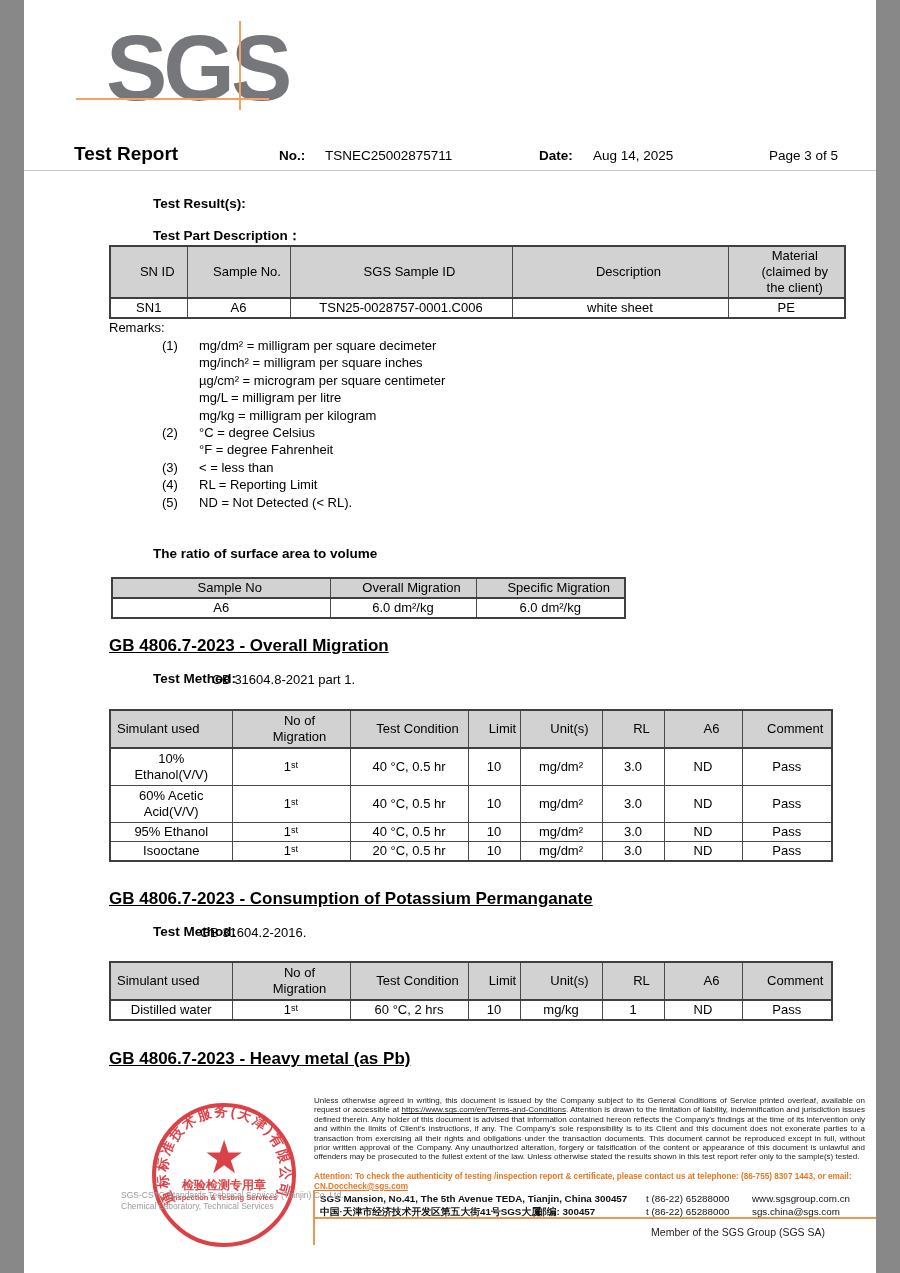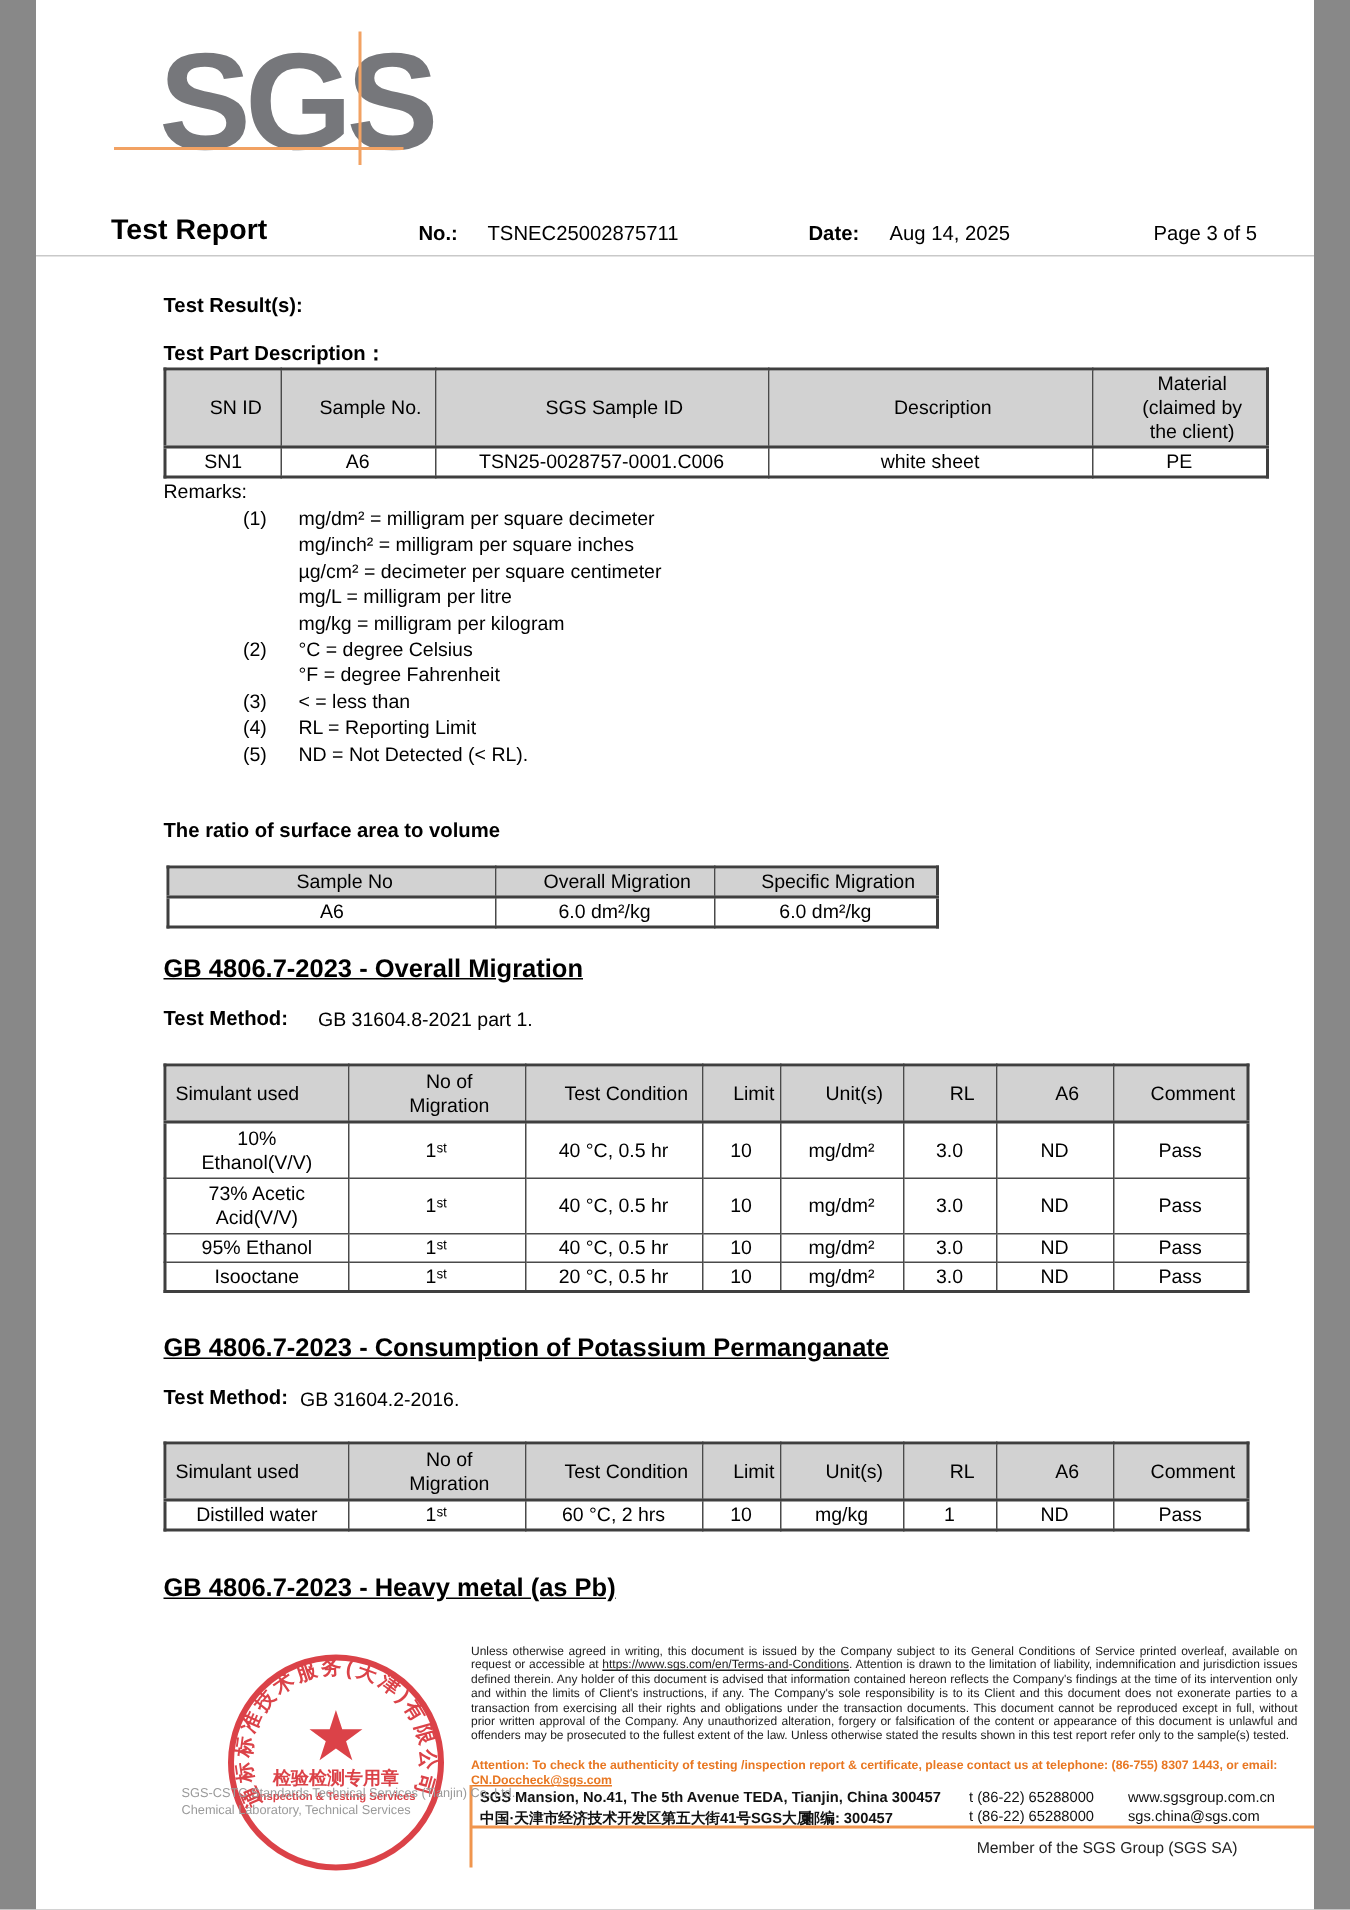--- a/index.html
+++ b/index.html
@@ -12,21 +12,21 @@
                font-weight:bold; letter-spacing:-4px; color:#76777b; }
   .logo-hline { position:absolute; left:52px; top:98px; width:193px; height:2px; background:#f2a263; }
   .logo-vline { position:absolute; left:215px; top:21px; width:2px; height:89px; background:#f2a263; }
 
   
   .rpt-title { position:absolute; left:50px; top:143px; font-size:19px; font-weight:bold; }
   .hmeta { position:absolute; top:148px; font-size:13.5px; }
   .bold { font-weight:bold; }
   .hrule { position:absolute; left:0; top:170px; width:900px; height:1px; background:#c9c9c9; }
 
-  .sec-label { position:absolute; font-size:13.5px; font-weight:bold; }
+  .sec-label { position:absolute; font-size:13.5px; font-weight:bold;margin-left:44px; }
   .sec-heading { position:absolute; font-size:17px; font-weight:bold; text-decoration:underline; }
   .plain { position:absolute; font-size:13px; }
 
   
   table.tbl { position:absolute; border-collapse:collapse; border:2px solid #3f3f3f;
               font-size:13px; table-layout:fixed; }
   table.tbl th, table.tbl td { border:1px solid #4a4a4a; text-align:center; vertical-align:middle;
               padding:1px 3px; line-height:16px; white-space:pre-line; overflow:hidden; }
   table.tbl th { background:#d2d2d2; font-weight:normal;padding-left:20px; }
   table.tbl thead tr { border-bottom:2px solid #3f3f3f; }
@@ -114,21 +114,21 @@
     <div class="remark-row">
         <span class="remark-num">(1)</span>
         <span>mg/dm² = milligram per square decimeter</span>
       </div>
     <div class="remark-row">
         <span class="remark-num"></span>
         <span>mg/inch² = milligram per square inches</span>
       </div>
     <div class="remark-row">
         <span class="remark-num"></span>
-        <span>µg/cm² = decimeter per square centimeter</span>
+        <span>µg/cm² = microgram per square centimeter</span>
       </div>
     <div class="remark-row">
         <span class="remark-num"></span>
         <span>mg/L = milligram per litre</span>
       </div>
     <div class="remark-row">
         <span class="remark-num"></span>
         <span>mg/kg = milligram per kilogram</span>
       </div>
     <div class="remark-row">
@@ -210,21 +210,21 @@
 Ethanol(V/V)</td>
         <td>1ˢᵗ</td>
         <td>40 °C, 0.5 hr</td>
         <td>10</td>
         <td>mg/dm²</td>
         <td>3.0</td>
         <td>ND</td>
         <td>Pass</td>
       </tr>
       <tr style="height:37px;">
-        <td class="cell-left">73% Acetic
+        <td class="cell-left">60% Acetic
 Acid(V/V)</td>
         <td>1ˢᵗ</td>
         <td>40 °C, 0.5 hr</td>
         <td>10</td>
         <td>mg/dm²</td>
         <td>3.0</td>
         <td>ND</td>
         <td>Pass</td>
       </tr>
       <tr style="height:18px;">

